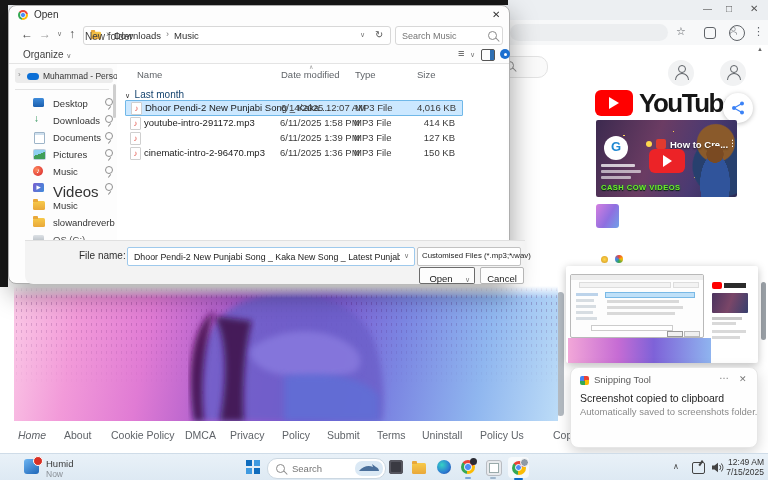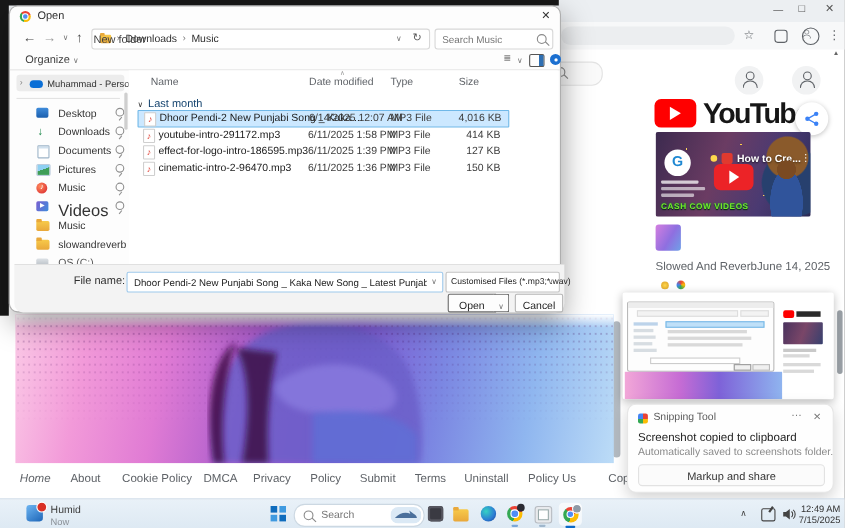--- a/index.html
+++ b/index.html
@@ -86,23 +86,20 @@
     <div class="abs" style="left:5px;top:44px;width:34px;height:3px;background:rgba(255,255,255,.75);border-radius:1px;"></div>
     <div class="abs" style="left:5px;top:50px;width:40px;height:3px;background:rgba(255,255,255,.6);border-radius:1px;"></div>
     <div class="abs" style="left:5px;top:56px;width:30px;height:3px;background:rgba(255,255,255,.6);border-radius:1px;"></div>
     <div class="abs txt" style="left:5px;top:63px;font-size:7.5px;font-weight:700;color:#74e82a;text-shadow:0 0 2px #083,0 1px 1px #000;letter-spacing:.5px;">CASH COW VIDEOS</div>
     <div class="abs" style="left:100px;top:26px;width:38px;height:51px;background:
         radial-gradient(circle at 50% 16%,#7a4a22 0 18%,transparent 19%),
         radial-gradient(ellipse at 50% 75%,#30549b 0 55%,transparent 56%);"></div>
   </div>
 
   <div class="abs" style="left:596px;top:204px;width:23px;height:24px;border-radius:3px;background:linear-gradient(120deg,#d47fe0,#8f6fe0 55%,#6fa0e8);"></div>
-  <div class="abs txt" style="left:596px;top:236px;font-size:10.5px;color:#5f6368;">
-    <span>Slowed And Reverb</span><span>June 14, 2025</span>
-  </div>
 
   <div class="abs" style="left:601px;top:256px;width:7px;height:7px;border-radius:50%;background:radial-gradient(#ffd84d,#d99a20);"></div>
   <div class="abs" style="left:615px;top:255px;width:8px;height:8px;border-radius:50%;background:conic-gradient(#ea4335,#fbbc05,#34a853,#4285f4,#ea4335);"></div>
 
   <div class="abs" style="left:566px;top:266px;width:192px;height:97px;background:#fff;box-shadow:0 2px 8px rgba(0,0,0,.25);border-radius:2px;overflow:hidden;">
     <div class="abs" style="left:4px;top:8px;width:132px;height:62px;background:#fdfdfd;border:1px solid #b9b9b9;border-radius:2px;">
       <div class="abs" style="left:0;top:0;width:100%;height:5px;background:#ededed;"></div>
       <div class="abs" style="left:8px;top:7px;width:90px;height:4px;background:#f3f3f3;border:1px solid #ddd;"></div>
       <div class="abs" style="left:102px;top:7px;width:24px;height:4px;background:#f3f3f3;border:1px solid #ddd;"></div>
       <div class="abs" style="left:5px;top:18px;width:22px;height:2.5px;background:#bcd3ea;"></div>
@@ -159,23 +156,20 @@
     <a class="abs txt" style="left:553px;top:429px;font-size:10.5px;color:#5f6368;">Copyright</a>
   </div>
 
   <div class="abs" style="left:570px;top:367px;width:186px;height:79px;background:#fefefe;border:1px solid #e6e6e6;border-radius:8px;box-shadow:0 4px 14px rgba(0,0,0,.18);z-index:40;">
     <div class="abs" style="left:9px;top:8px;width:9px;height:9px;background:conic-gradient(#e94335 0 25%,#fbbc05 0 50%,#34a853 0 75%,#4285f4 0 100%);border-radius:2px;"></div>
     <div class="abs txt" style="left:23px;top:6px;font-size:9.5px;color:#5b5b5b;">Snipping Tool</div>
     <div class="abs txt" style="left:148px;top:2px;font-size:10px;color:#7a7a7a;">…</div>
     <div class="abs txt" style="left:168px;top:6px;font-size:9px;color:#7a7a7a;">✕</div>
     <div class="abs txt" style="left:9px;top:24px;font-size:10.5px;color:#1f1f1f;">Screenshot copied to clipboard</div>
     <div class="abs txt" style="left:9px;top:38px;font-size:9.5px;color:#8a8a8a;">Automatically saved to screenshots folder.</div>
-    <div class="abs" style="left:9px;top:54px;width:168px;height:18px;background:#fbfbfb;border:1px solid #e2e2e2;border-radius:4px;text-align:center;">
-      <span class="txt" style="font-size:10px;color:#333;line-height:18px;">Markup and share</span>
-    </div>
   </div>
 
   <div class="abs" style="left:0;top:0;width:508px;height:5px;background:#181818;z-index:45;"></div>
   <div class="abs" style="left:0;top:0;width:8px;height:287px;background:#181818;z-index:45;"></div>
 
   <div class="abs" style="left:8px;top:5px;width:500px;height:277px;background:#fdfdfd;border:1px solid #aeaeae;border-radius:8px;box-shadow:2px 10px 26px rgba(0,0,0,.35);z-index:50;">
 
     <div class="abs chrome" style="left:9px;top:4px;width:10px;height:10px;"></div>
     <div class="abs txt" style="left:25px;top:3px;font-size:10px;color:#2f2f2f;">Open</div>
     <div class="abs txt" style="left:483px;top:3px;font-size:10px;color:#333;">✕</div>
@@ -291,36 +285,35 @@
       <div class="abs" style="left:8px;top:52px;width:336px;height:14px;">
         <span class="abs mp3-ic" style="left:5px;top:0.5px;"><span>♪</span></span>
         <span class="row-cell" style="left:19px;color:#1a1a1a;">youtube-intro-291172.mp3</span>
         <span class="row-cell" style="left:155px;">6/11/2025 1:58 PM</span>
         <span class="row-cell" style="left:229px;">MP3 File</span>
         <span class="row-cell" style="left:270px;width:60px;text-align:right;">414 KB</span>
       </div>
 
       <div class="abs" style="left:8px;top:67px;width:336px;height:14px;">
         <span class="abs mp3-ic" style="left:5px;top:0.5px;"><span>♪</span></span>
-        <span class="row-cell" style="left:19px;color:#1a1a1a;">effect-for-logo-intro-186595.mp3</span>
         <span class="row-cell" style="left:155px;">6/11/2025 1:39 PM</span>
         <span class="row-cell" style="left:229px;">MP3 File</span>
         <span class="row-cell" style="left:270px;width:60px;text-align:right;">127 KB</span>
       </div>
 
       <div class="abs" style="left:8px;top:82px;width:336px;height:14px;">
         <span class="abs mp3-ic" style="left:5px;top:0.5px;"><span>♪</span></span>
         <span class="row-cell" style="left:19px;color:#1a1a1a;">cinematic-intro-2-96470.mp3</span>
         <span class="row-cell" style="left:155px;">6/11/2025 1:36 PM</span>
         <span class="row-cell" style="left:229px;">MP3 File</span>
         <span class="row-cell" style="left:270px;width:60px;text-align:right;">150 KB</span>
       </div>
     </div>
 
-    <div class="abs" style="left:4px;top:234px;width:500px;height:43px;background:#f3f3f3;border-top:1px solid #e0e0e0;border-radius:0 0 8px 8px;">
+    <div class="abs" style="left:16px;top:234px;width:500px;height:43px;background:#f3f3f3;border-top:1px solid #e0e0e0;border-radius:0 0 8px 8px;">
       <span class="abs txt" style="left:54px;top:9px;font-size:10px;color:#2f2f2f;">File name:</span>
       <div class="abs" style="left:102px;top:6px;width:286px;height:17px;background:#fff;border:1px solid #9ec9ec;border-radius:2px;">
         <input style="position: absolute; left: 4px; top: 1px; width: 266px; height: 13px; border: none; outline: none; font-size: 8.8px; color: rgb(34, 34, 34); font-family: inherit; background: transparent;" value="Dhoor Pendi-2 New Punjabi Song _ Kaka New Song _ Latest Punjabi Songs 2023 _ Sad Songs 2023 |">
         <span class="abs txt dd" style="left:276px;top:4px;">∨</span>
       </div>
       <div class="abs" style="left:392px;top:6px;width:102px;height:17px;background:#fff;border:1px solid #c2c2c2;border-radius:2px;">
         <span class="abs txt" style="left:4px;top:3px;font-size:7.8px;color:#222;">Customised Files (*.mp3;*.wav)</span>
         <span class="abs txt dd" style="left:92px;top:4px;">∨</span>
       </div>
       <div class="abs" style="left:394px;top:26px;width:42px;height:15px;background:#fdfdfd;border:1px solid #6b6b6b;border-radius:2px 0 0 2px;text-align:center;">

